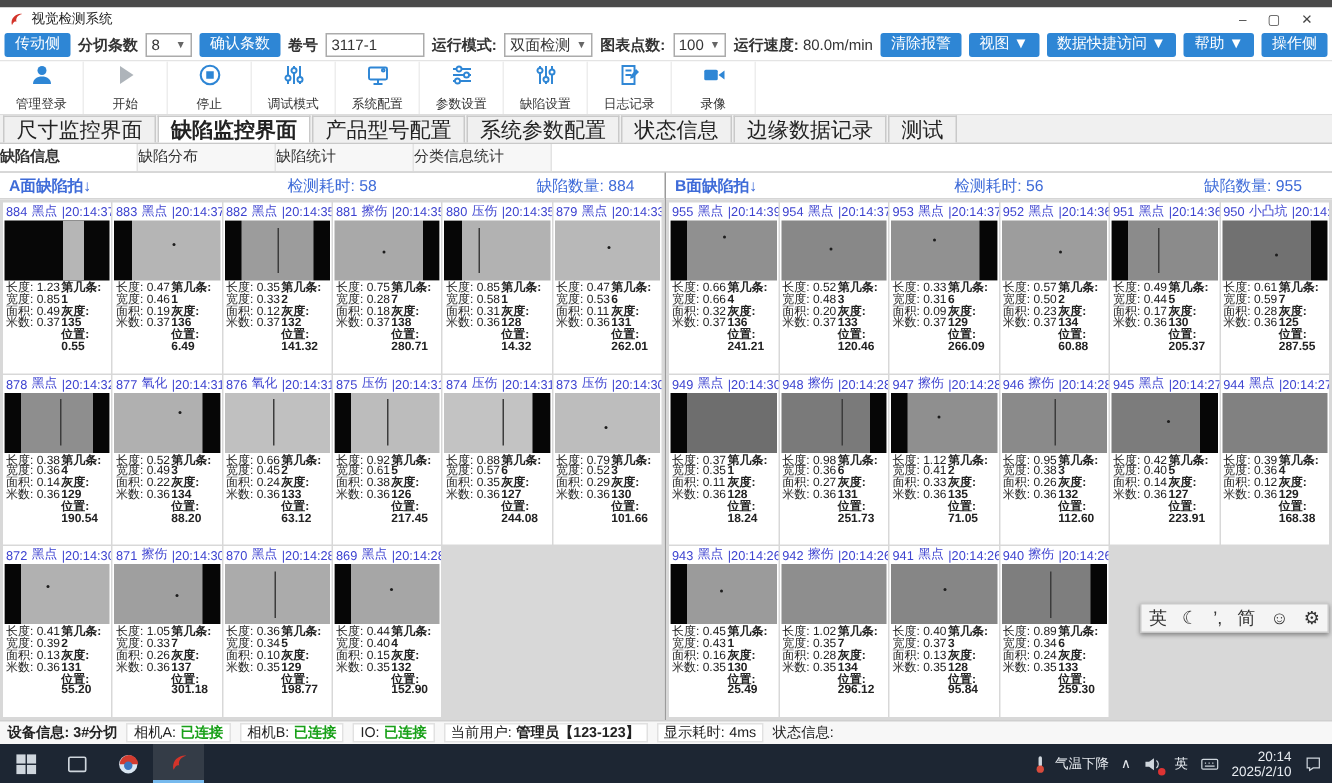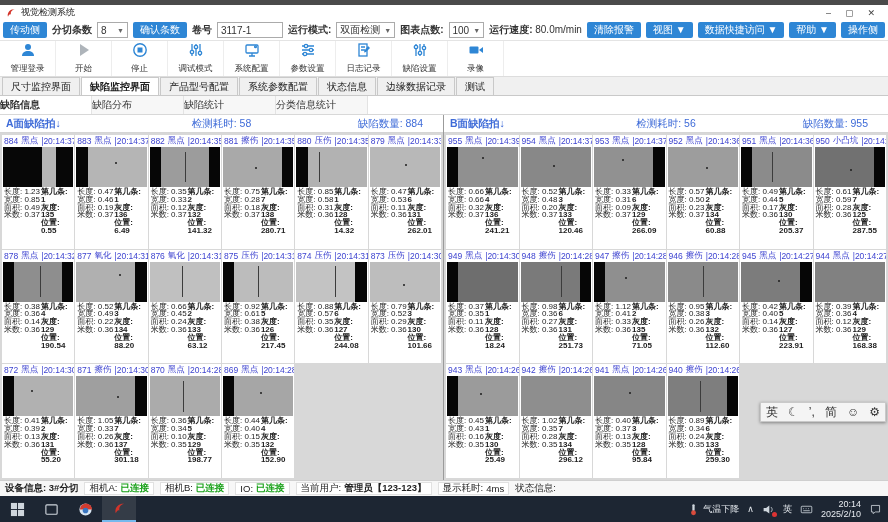--- a/index.html
+++ b/index.html
@@ -26,21 +26,21 @@
   .spacer { margin-left:auto; }
 
   
   .toolbar2 { height:36px; background:#fff; display:flex; align-items:stretch; border-bottom:1px solid #ddd; }
   .action { width:56px; display:flex; flex-direction:column; align-items:center; justify-content:center; gap:1px; border-right:1px solid #ededed; cursor:default; }
   .action svg { width:16px; height:16px; }
   .action .alabel { font-size:8.5px; color:#333; white-space:nowrap; }
 
   
   .tabs { height:19px; background:#f0f0f0; display:flex; align-items:flex-end; padding-left:2px; border-bottom:1px solid #c9c9c9; }
-  .tab { font-size:10px; color:#222; padding:0 8px; line-height:17px; border:1px solid #c9c9c9; border-bottom:none; background:#f0f0f0; margin-right:1px; white-space:nowrap; }
+  .tab { font-size:14px; color:#222; padding:0 8px; line-height:17px; border:1px solid #c9c9c9; border-bottom:none; background:#f0f0f0; margin-right:1px; white-space:nowrap; }
   .tab.active { background:#fff; font-weight:bold; position:relative; top:0; }
   .subtabs { height:19px; background:#fff; display:flex; border-bottom:1px solid #d8d8d8; }
   .subtab { width:92px; text-align:left; font-size:10px; color:#333; line-height:18px; border-right:1px solid #e3e3e3; background:#f7f7f7; white-space:nowrap; }
   .subtab.active { background:#fff; font-weight:bold; }
 
   
   .panels { flex:1; display:flex; background:#737373; }
   .panel { width:444px; display:flex; flex-direction:column; background:#fff; border-right:1px solid #9b9b9b; }
   .panel:last-child { border-right:none; }
   .panel-head { height:18px; display:flex; align-items:center; font-size:10.5px; color:#3e6bd8; padding:0 6px; border-bottom:1px solid #d5d5d5; }
@@ -169,34 +169,34 @@
         <div><svg viewBox="0 0 16 16" fill="none" stroke="#2e86d5" stroke-width="1.3" style="width: 16px; height: 16px;">
             <path d="M2 4h12M2 8h12M2 12h12"></path>
             <circle cx="6" cy="4" r="1.7" fill="#fff"></circle>
             <circle cx="11" cy="8" r="1.7" fill="#fff"></circle>
             <circle cx="5" cy="12" r="1.7" fill="#fff"></circle>
           </svg></div>
         <div class="alabel">参数设置</div>
       </div>
       <div class="action">
         <div><svg viewBox="0 0 16 16" fill="none" stroke="#2e86d5" stroke-width="1.3" style="width: 16px; height: 16px;">
-            <rect x="3" y="2" width="8" height="12"></rect>
-            <path d="M5 5h4M5 8h4"></path>
-            <path d="M12 4l2 2-4 4-2 .5.5-2z" fill="#2e86d5" stroke="none"></path>
-          </svg></div>
-        <div class="alabel">日志记录</div>
-      </div>
-      <div class="action">
-        <div><svg viewBox="0 0 16 16" fill="none" stroke="#2e86d5" stroke-width="1.3" style="width: 16px; height: 16px;">
             <path d="M4 2v12M8 2v12M12 2v12"></path>
             <circle cx="4" cy="5" r="1.7" fill="#fff"></circle>
             <circle cx="8" cy="11" r="1.7" fill="#fff"></circle>
             <circle cx="12" cy="6" r="1.7" fill="#fff"></circle>
           </svg></div>
         <div class="alabel">缺陷设置</div>
+      </div>
+      <div class="action">
+        <div><svg viewBox="0 0 16 16" fill="none" stroke="#2e86d5" stroke-width="1.3" style="width: 16px; height: 16px;">
+            <rect x="3" y="2" width="8" height="12"></rect>
+            <path d="M5 5h4M5 8h4"></path>
+            <path d="M12 4l2 2-4 4-2 .5.5-2z" fill="#2e86d5" stroke="none"></path>
+          </svg></div>
+        <div class="alabel">日志记录</div>
       </div>
       <div class="action">
         <div><svg viewBox="0 0 16 16" style="width: 16px; height: 16px;">
             <rect x="1.5" y="4.5" width="9" height="7" rx="1" fill="#2e86d5"></rect>
             <path d="M11 8l4-3v6z" fill="#2e86d5"></path>
           </svg></div>
         <div class="alabel">录像</div>
       </div>
     </div>
 

